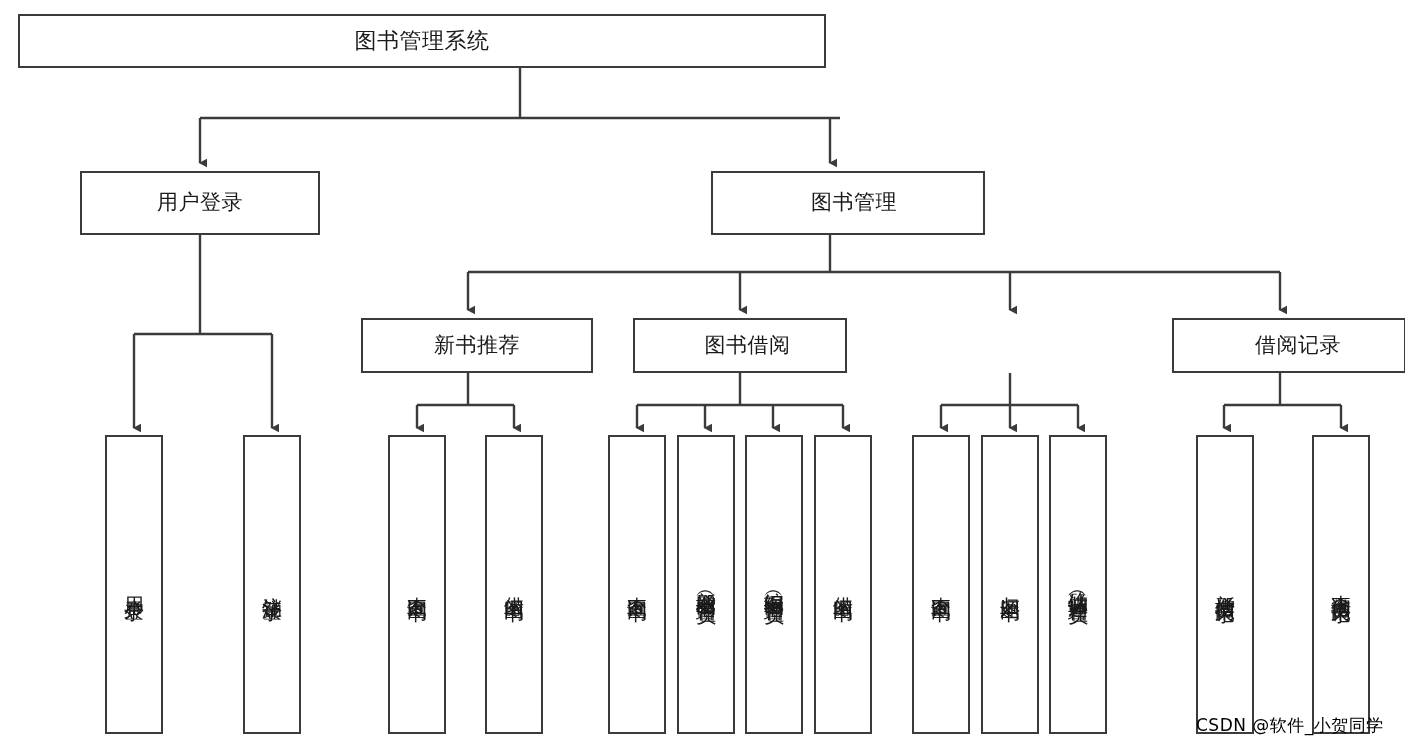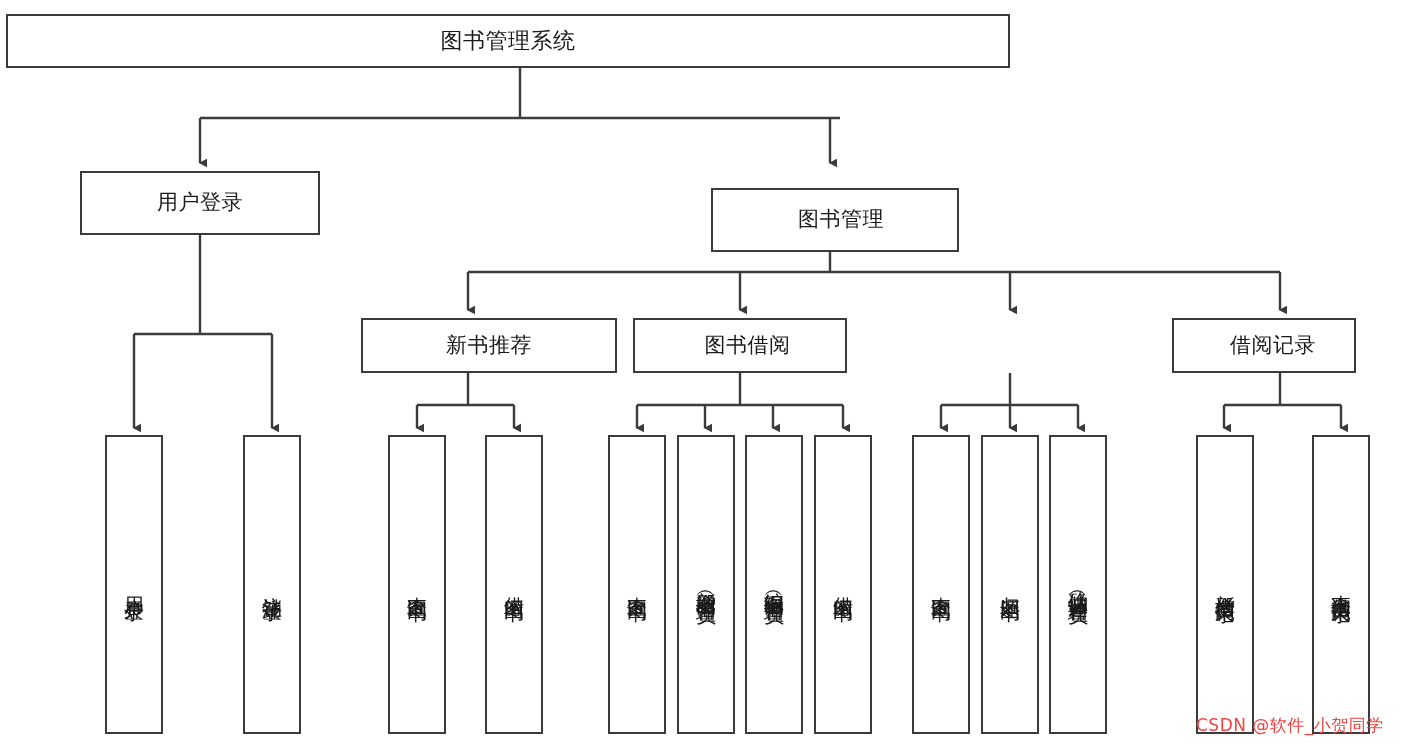--- a/index.html
+++ b/index.html
@@ -59,21 +59,21 @@
     display: block;
     text-align: center;
     max-height: 100%;
   }
   .node.root {
     font-size: 22px;
   }
   .watermark {
     position: absolute;
     font-size: 17px;
-    color: #ef4444;
+    color: #000000;
     letter-spacing: 0.5px;
     white-space: nowrap;
     user-select: none;
     text-align: right;
   }
 </style>
 </head>
 <body>
 
 <div id="diagram-root">
@@ -133,42 +133,42 @@
     </g>
 
     <g stroke="#3b3b3b" stroke-width="2.4" fill="none">
       <path d="M1280,373 L1280,405"></path>
       <path d="M1224,405 L1341,405"></path>
       <path d="M1224,405 L1224,428" marker-end="url(#arrow)"></path>
       <path d="M1341,405 L1341,428" marker-end="url(#arrow)"></path>
     </g>
   </svg>
 
-  <div class="node horizontal root" style="left:6px; top:14px; width:1004px; height:54px;">
+  <div class="node horizontal root" style="left:18px; top:14px; width:808px; height:54px;">
     <span class="label">图书管理系统</span>
   </div>
 
   <div class="node horizontal" style="left:80px; top:171px; width:240px; height:64px;">
     <span class="label">用户登录</span>
   </div>
 
-  <div class="node horizontal" style="left:711px; top:188px; width:248px; height:64px;padding-left:12px;">
+  <div class="node horizontal" style="left:711px; top:171px; width:274px; height:64px;padding-left:12px;">
     <span class="label">图书管理</span>
   </div>
 
-  <div class="node horizontal" style="left:361px; top:318px; width:256px; height:55px;">
+  <div class="node horizontal" style="left:361px; top:318px; width:232px; height:55px;">
     <span class="label">新书推荐</span>
   </div>
 
   <div class="node horizontal" style="left:633px; top:318px; width:214px; height:55px;padding-left:15px;">
     <span class="label">图书借阅</span>
   </div>
 
 
-  <div class="node horizontal" style="left:1172px; top:318px; width:184px; height:55px;padding-left:18px;">
+  <div class="node horizontal" style="left:1172px; top:318px; width:234px; height:55px;padding-left:18px;">
     <span class="label">借阅记录</span>
   </div>
 
   <div class="node vertical" style="left:105px; top:435px; width:58px; height:299px;">
     <span class="label">用户登录</span>
   </div>
   <div class="node vertical" style="left:243px; top:435px; width:58px; height:299px;">
     <span class="label">注销登录</span>
   </div>
 

